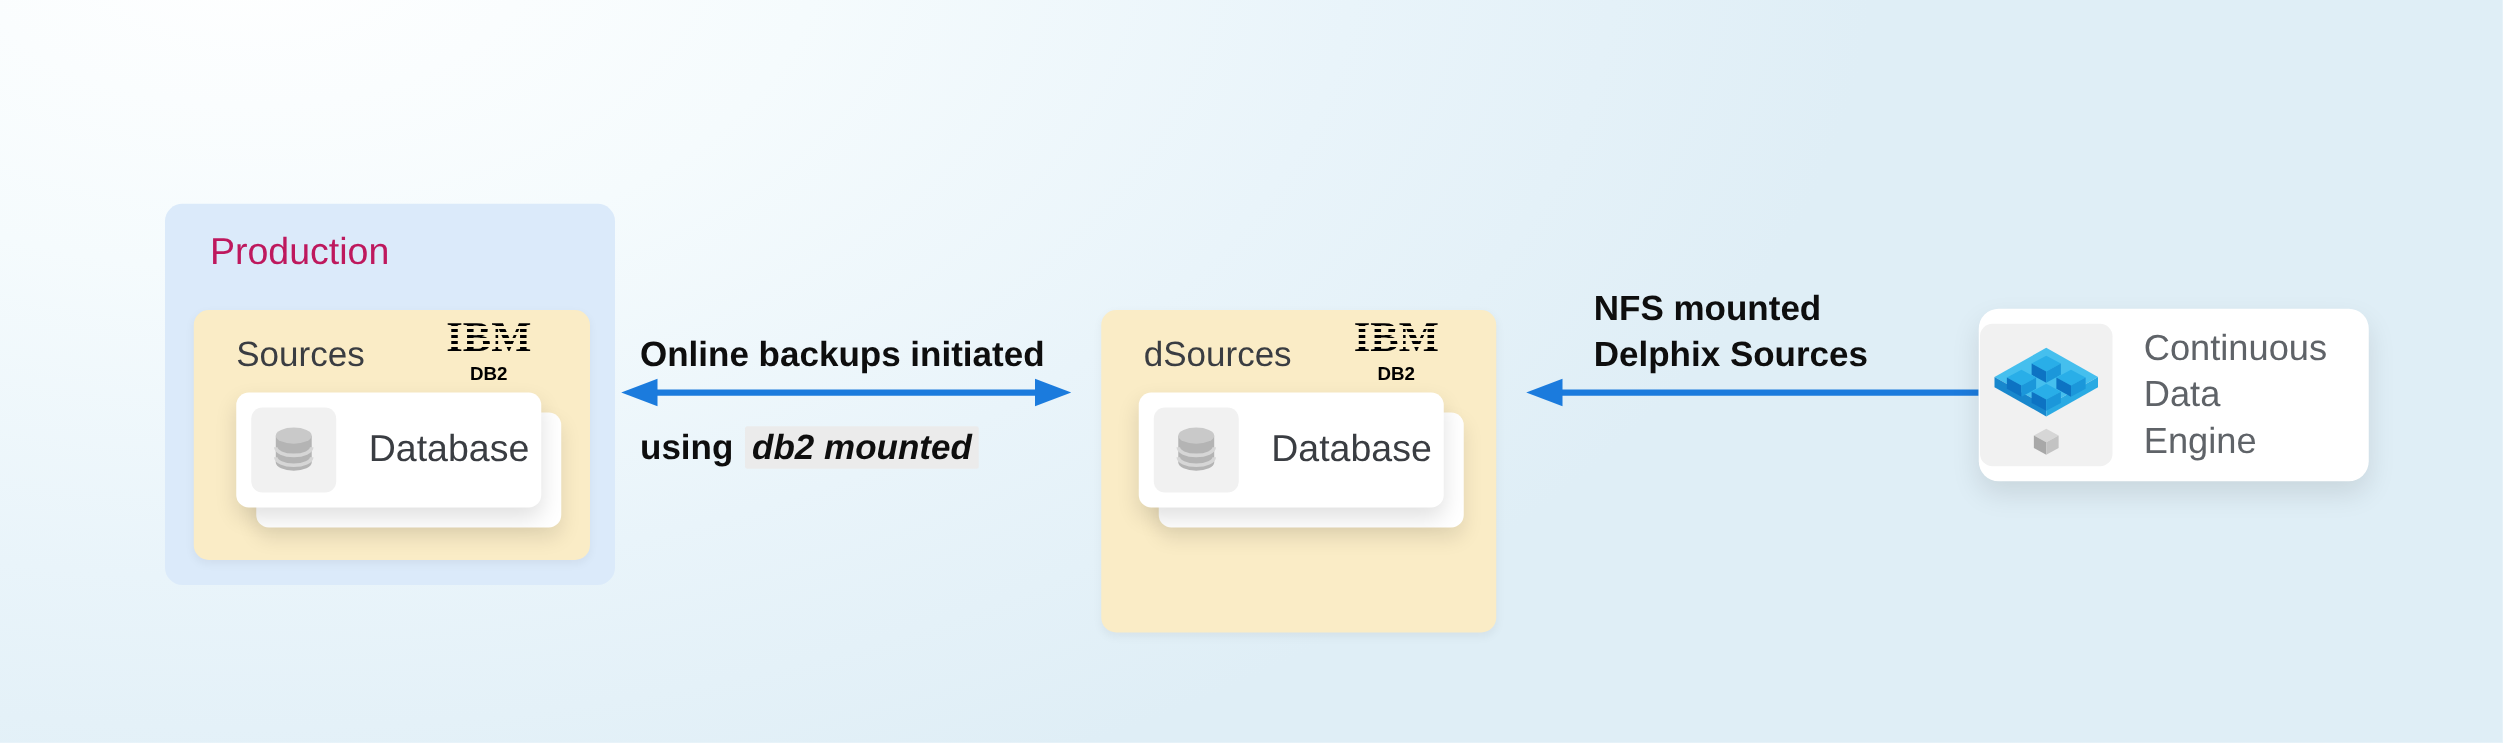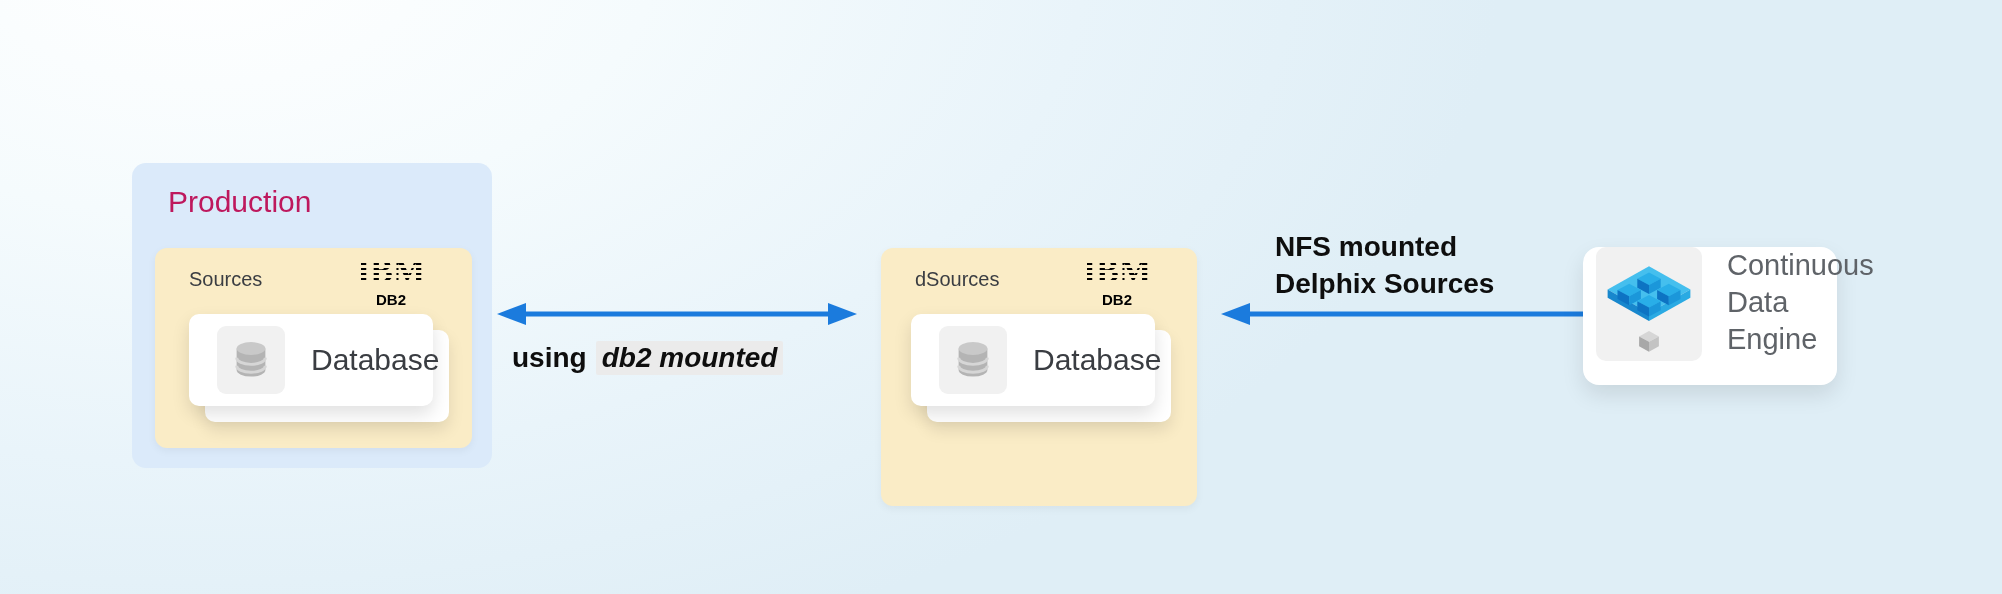--- a/index.html
+++ b/index.html
@@ -21,21 +21,21 @@
     position:absolute; left:36px; top:22px;
     font-size:30px; color:#be185d;
   }
 
   
   .zone {
     position:absolute; width:317px; height:200px;
     background:#faecc6; border-radius:12px;
     box-shadow:0 3px 8px rgba(0,0,0,0.05);
   }
-  .zone-label { position:absolute; left:34px; top:20px; font-size:20px; color:#3a3d42; }
+  .zone-label { position:absolute; left:34px; top:20px; font-size:28px; color:#3a3d42; }
 
   
   .ibm { position:absolute; left:190px; top:6px; width:92px; text-align:center; color:#000; }
   .ibm-word {
     position:relative; display:inline-block;
     font-family:"Liberation Serif", serif; font-weight:700;
     font-size:34px; line-height:34px;
   }
   .ibm-stripes {
     position:absolute; left:-4px; right:-4px; top:4px; bottom:4px;
@@ -45,45 +45,45 @@
   .db2 { font-weight:700; font-size:15px; line-height:23px; margin-top:0; }
 
   
   .db-card-back {
     position:absolute; width:244px; height:92px; background:#fff;
     border-radius:10px; box-shadow:0 8px 16px rgba(0,0,0,0.10);
   }
   .db-card {
     position:absolute; width:244px; height:92px; background:#fff;
     border-radius:10px; box-shadow:0 8px 18px rgba(0,0,0,0.12);
-    display:flex; align-items:center; padding-left:28px; box-sizing:border-box;
+    display:flex; align-items:center; padding-left:12px; box-sizing:border-box;
   }
   .tile {
     width:68px; height:68px; background:#f1f1f1; border-radius:9px;
     display:flex; align-items:center; justify-content:center; flex:0 0 auto;
   }
   .db-label { margin-left:26px; font-size:30px; color:#3a3d42; }
 
   
   .arrow-svg { position:absolute; display:block; }
   .arrow-label {
     position:absolute; font-weight:700; font-size:28px; line-height:37px;
     color:#0e0e0e; white-space:pre-line;
   }
   .code {
     font-style:italic; background:#ebebeb; padding:1px 6px 2px;
     margin-left:9px; border-radius:2px; white-space:nowrap;
   }
 
   
   .engine-card {
-    position:absolute; left:1583px; top:247px; width:254px; height:138px;
+    position:absolute; left:1583px; top:247px; width:312px; height:138px;
     background:#fff; border-radius:16px;
     box-shadow:0 10px 22px rgba(0,0,0,0.10);
-    display:flex; align-items:flex-start; padding-left:13px; box-sizing:border-box;
+    display:flex; align-items:center; padding-left:1px; box-sizing:border-box;
   }
   .engine-tile {
     width:106px; height:114px; background:#f1f1f1; border-radius:10px;
     display:flex; align-items:center; justify-content:center; flex:0 0 auto;
   }
   .engine-label {
     margin-left:25px; font-size:29px; line-height:37px;
     color:#5f6368; white-space:pre-line;
   }
 </style>
@@ -120,21 +120,21 @@
       </div>
     </div>
   </div>
 
   <svg class="arrow-svg" style="left:495px; top:300px;" width="364" height="28">
     <line x1="24" y1="14" x2="340" y2="14" stroke="#1b7bdd" stroke-width="5"></line>
     <polygon points="2,14 31,3 31,25" fill="#1b7bdd"></polygon>
     <polygon points="362,14 333,3 333,25" fill="#1b7bdd"></polygon>
   </svg>
   <div class="arrow-label" style="left:512px; top:228px;">
-    <br>
+    <span>Online backups initiated</span><br>
     <span>using</span><span class="code">db2 mounted</span>
   </div>
 
   <div class="zone" style="left:881px; top:248px; width:316px; height:258px;">
     <div class="zone-label">dSources</div>
 
     <div class="ibm">
       <div class="ibm-word">
         <span>IBM</span>
         <div class="ibm-stripes"></div>

